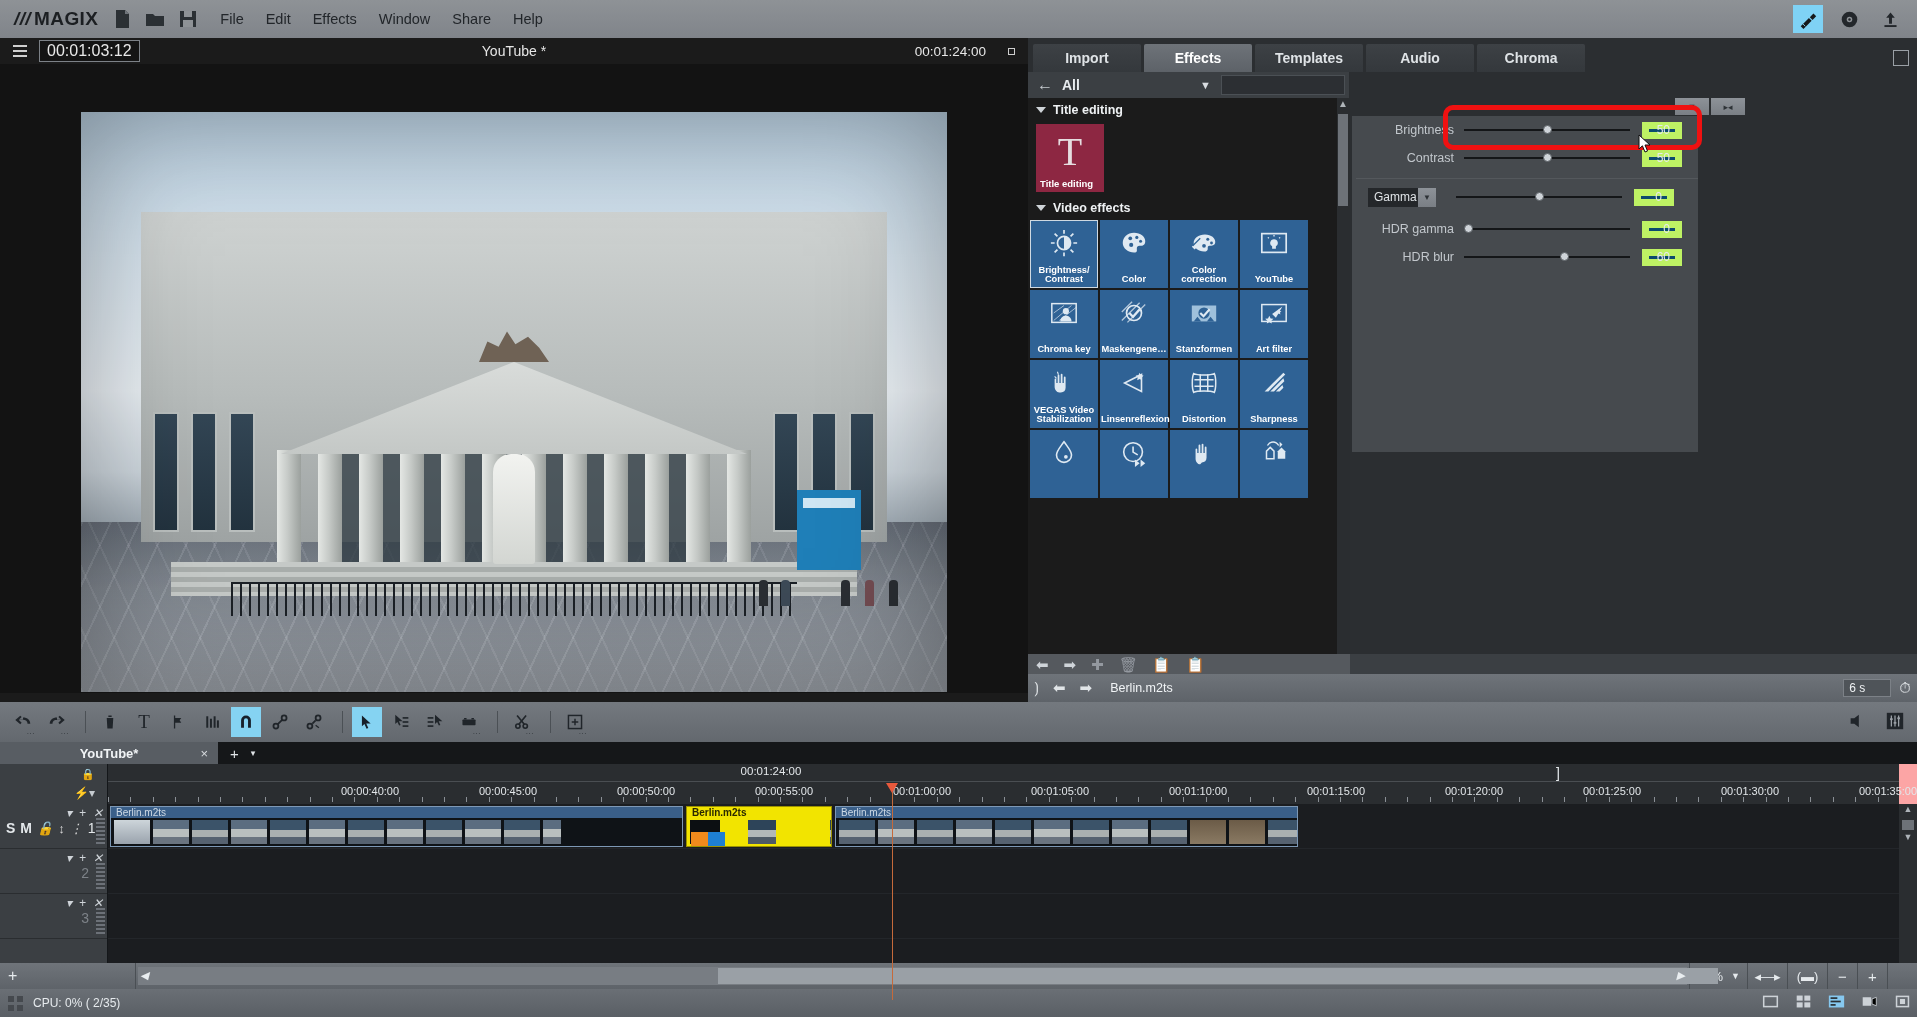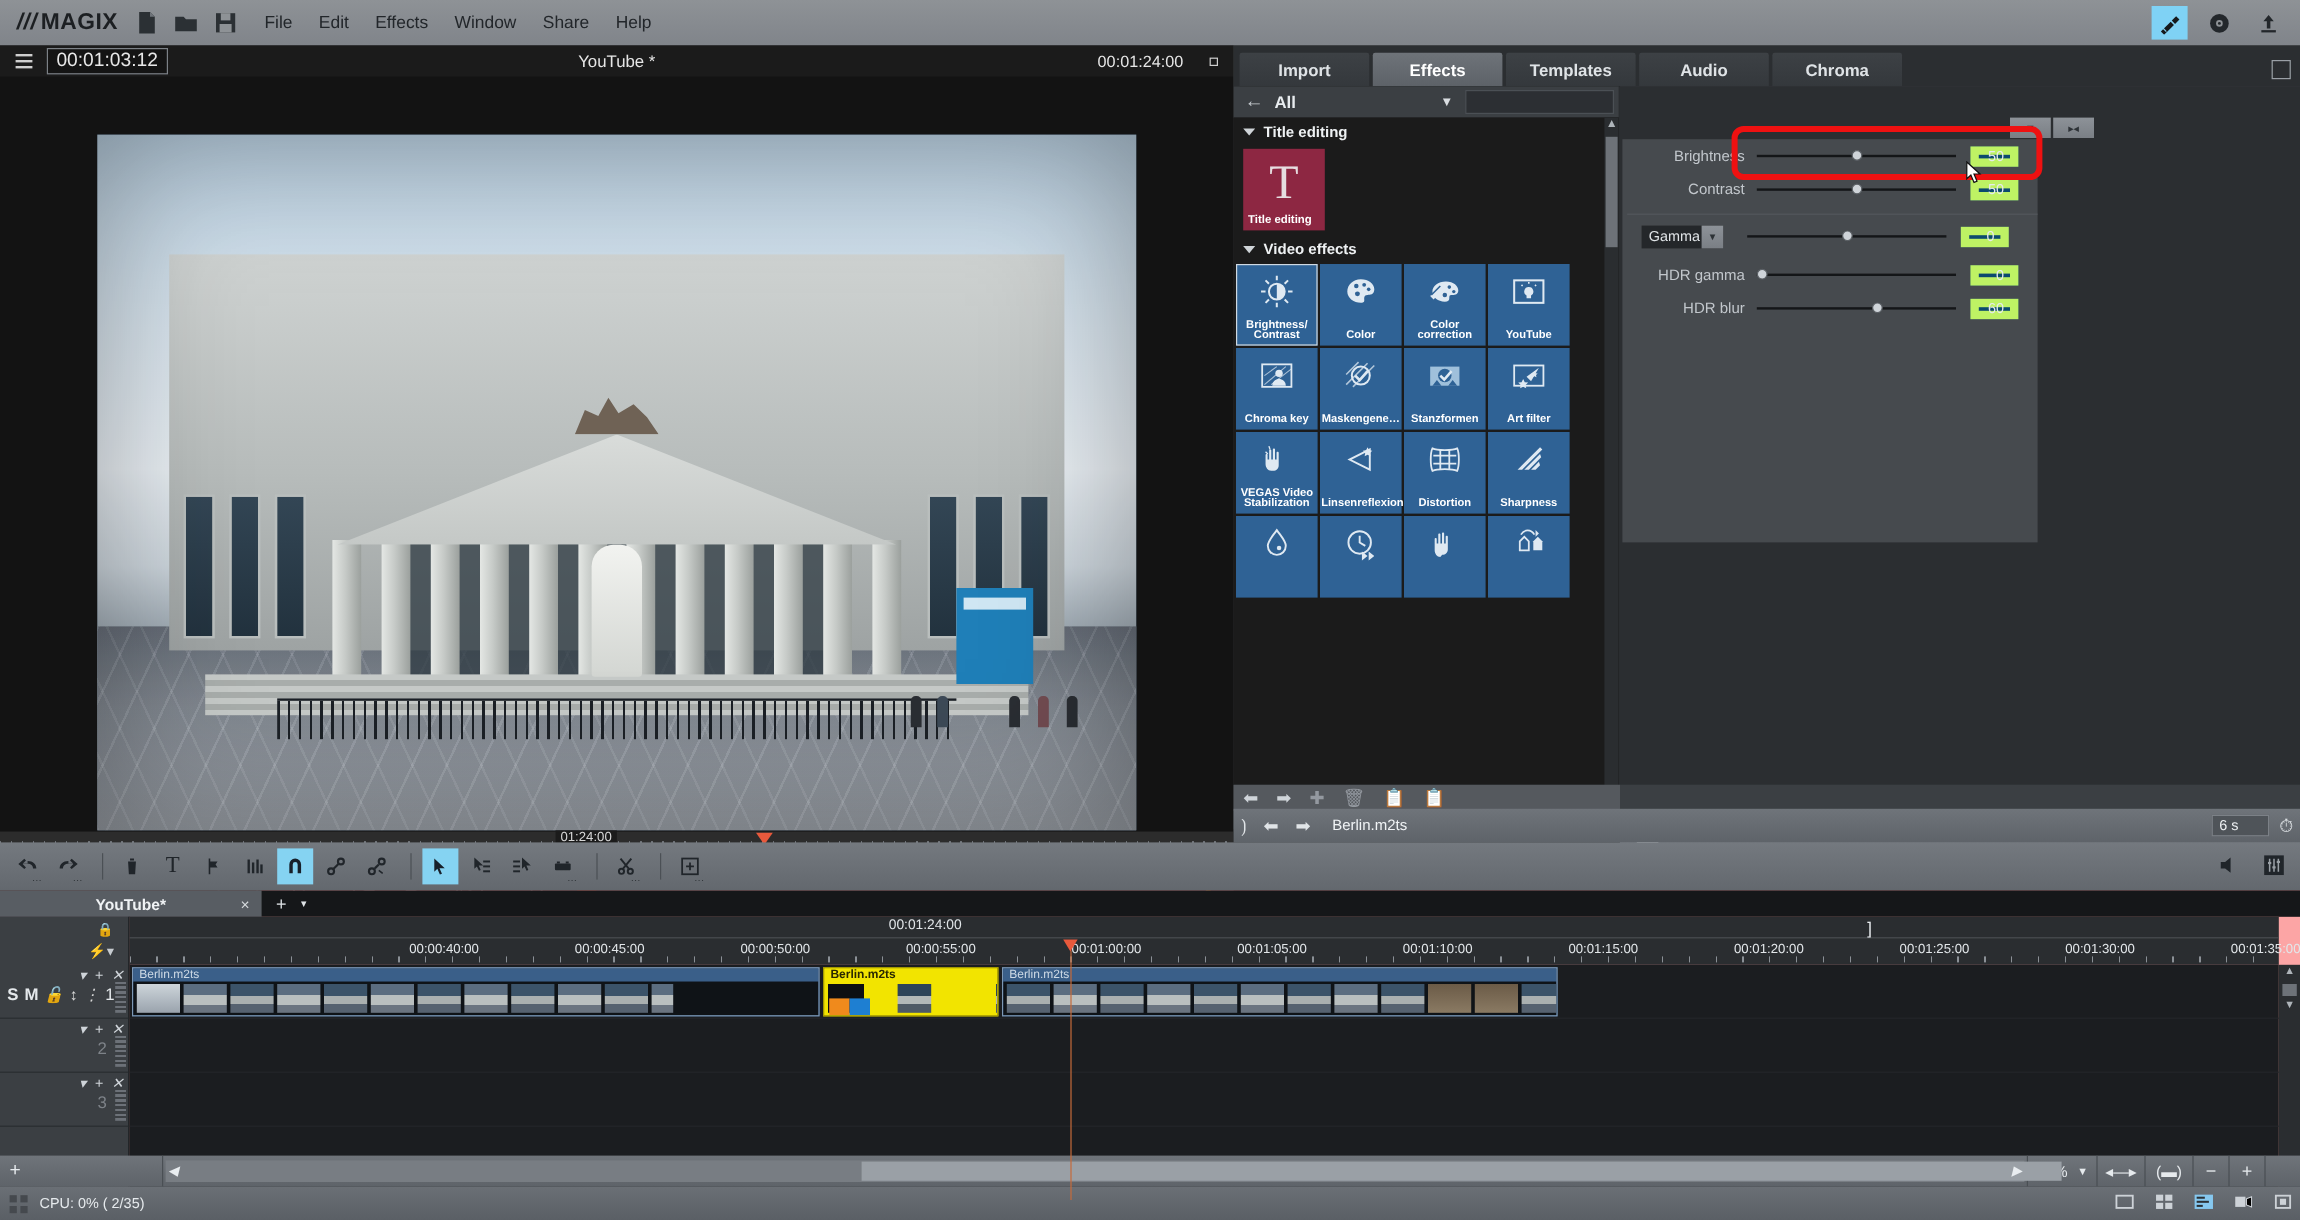--- a/index.html
+++ b/index.html
@@ -436,26 +436,20 @@
         <div class="banner"></div>
         <div class="ppl p1"></div>
         <div class="ppl p2"></div>
         <div class="ppl p3"></div>
         <div class="ppl p4"></div>
         <div class="ppl p5"></div>
         <div class="video-vig"></div>
       </div>
     </div>
 
-    <div class="pv-scrub">
-      <div class="ruler2">
-        <span class="lbl">01:24:00</span>
-        <span class="marker"></span>
-      </div>
-    </div>
     <div class="pv-bar">
         <i></i>
       </div>
 
     <div class="transport">
       <div class="grp">
         <span class="tb">[</span>
         <span class="tb">]</span>
         <span class="tb">|←</span>
         <span class="tb">|◀</span>

